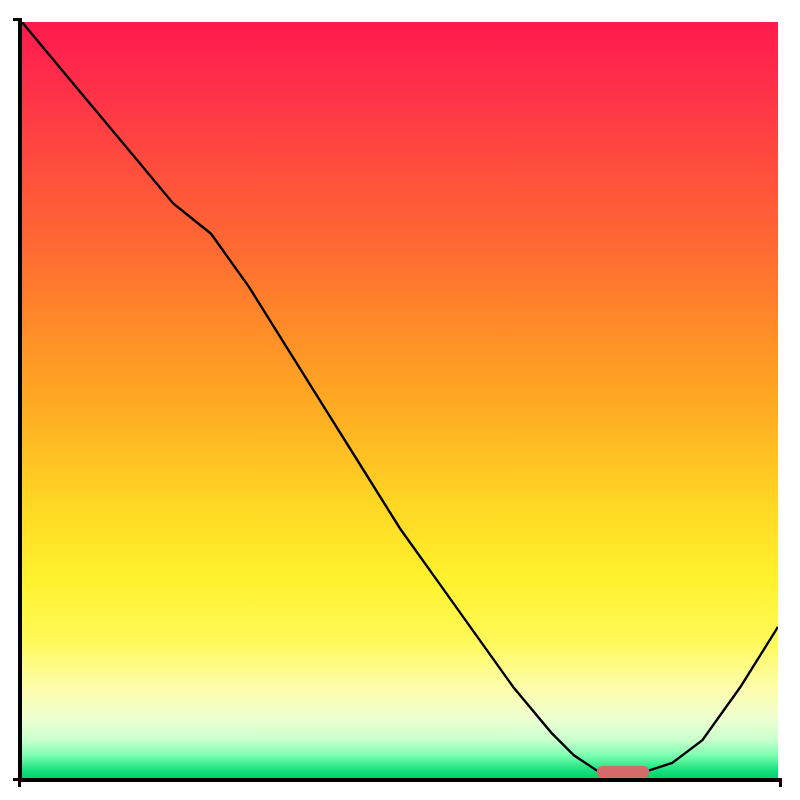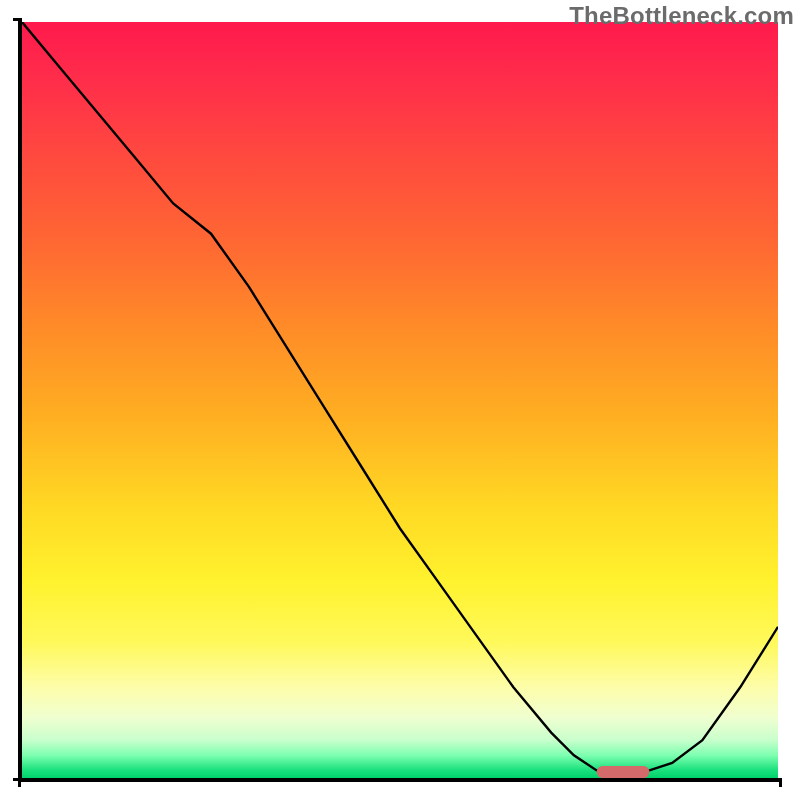--- a/index.html
+++ b/index.html
@@ -113,14 +113,13 @@
   </div>
 
   <div class="axis axis-left"></div>
   <div class="axis axis-bottom"></div>
 
   <div class="tick tick-left" style="top:18px"></div>
   <div class="tick tick-left" style="top:778px"></div>
   <div class="tick tick-bottom" style="left:18px"></div>
   <div class="tick tick-bottom" style="left:779px"></div>
 
-  <div class="watermark">TheBottleneck.com</div>
 </div>
 
 </body></html>

